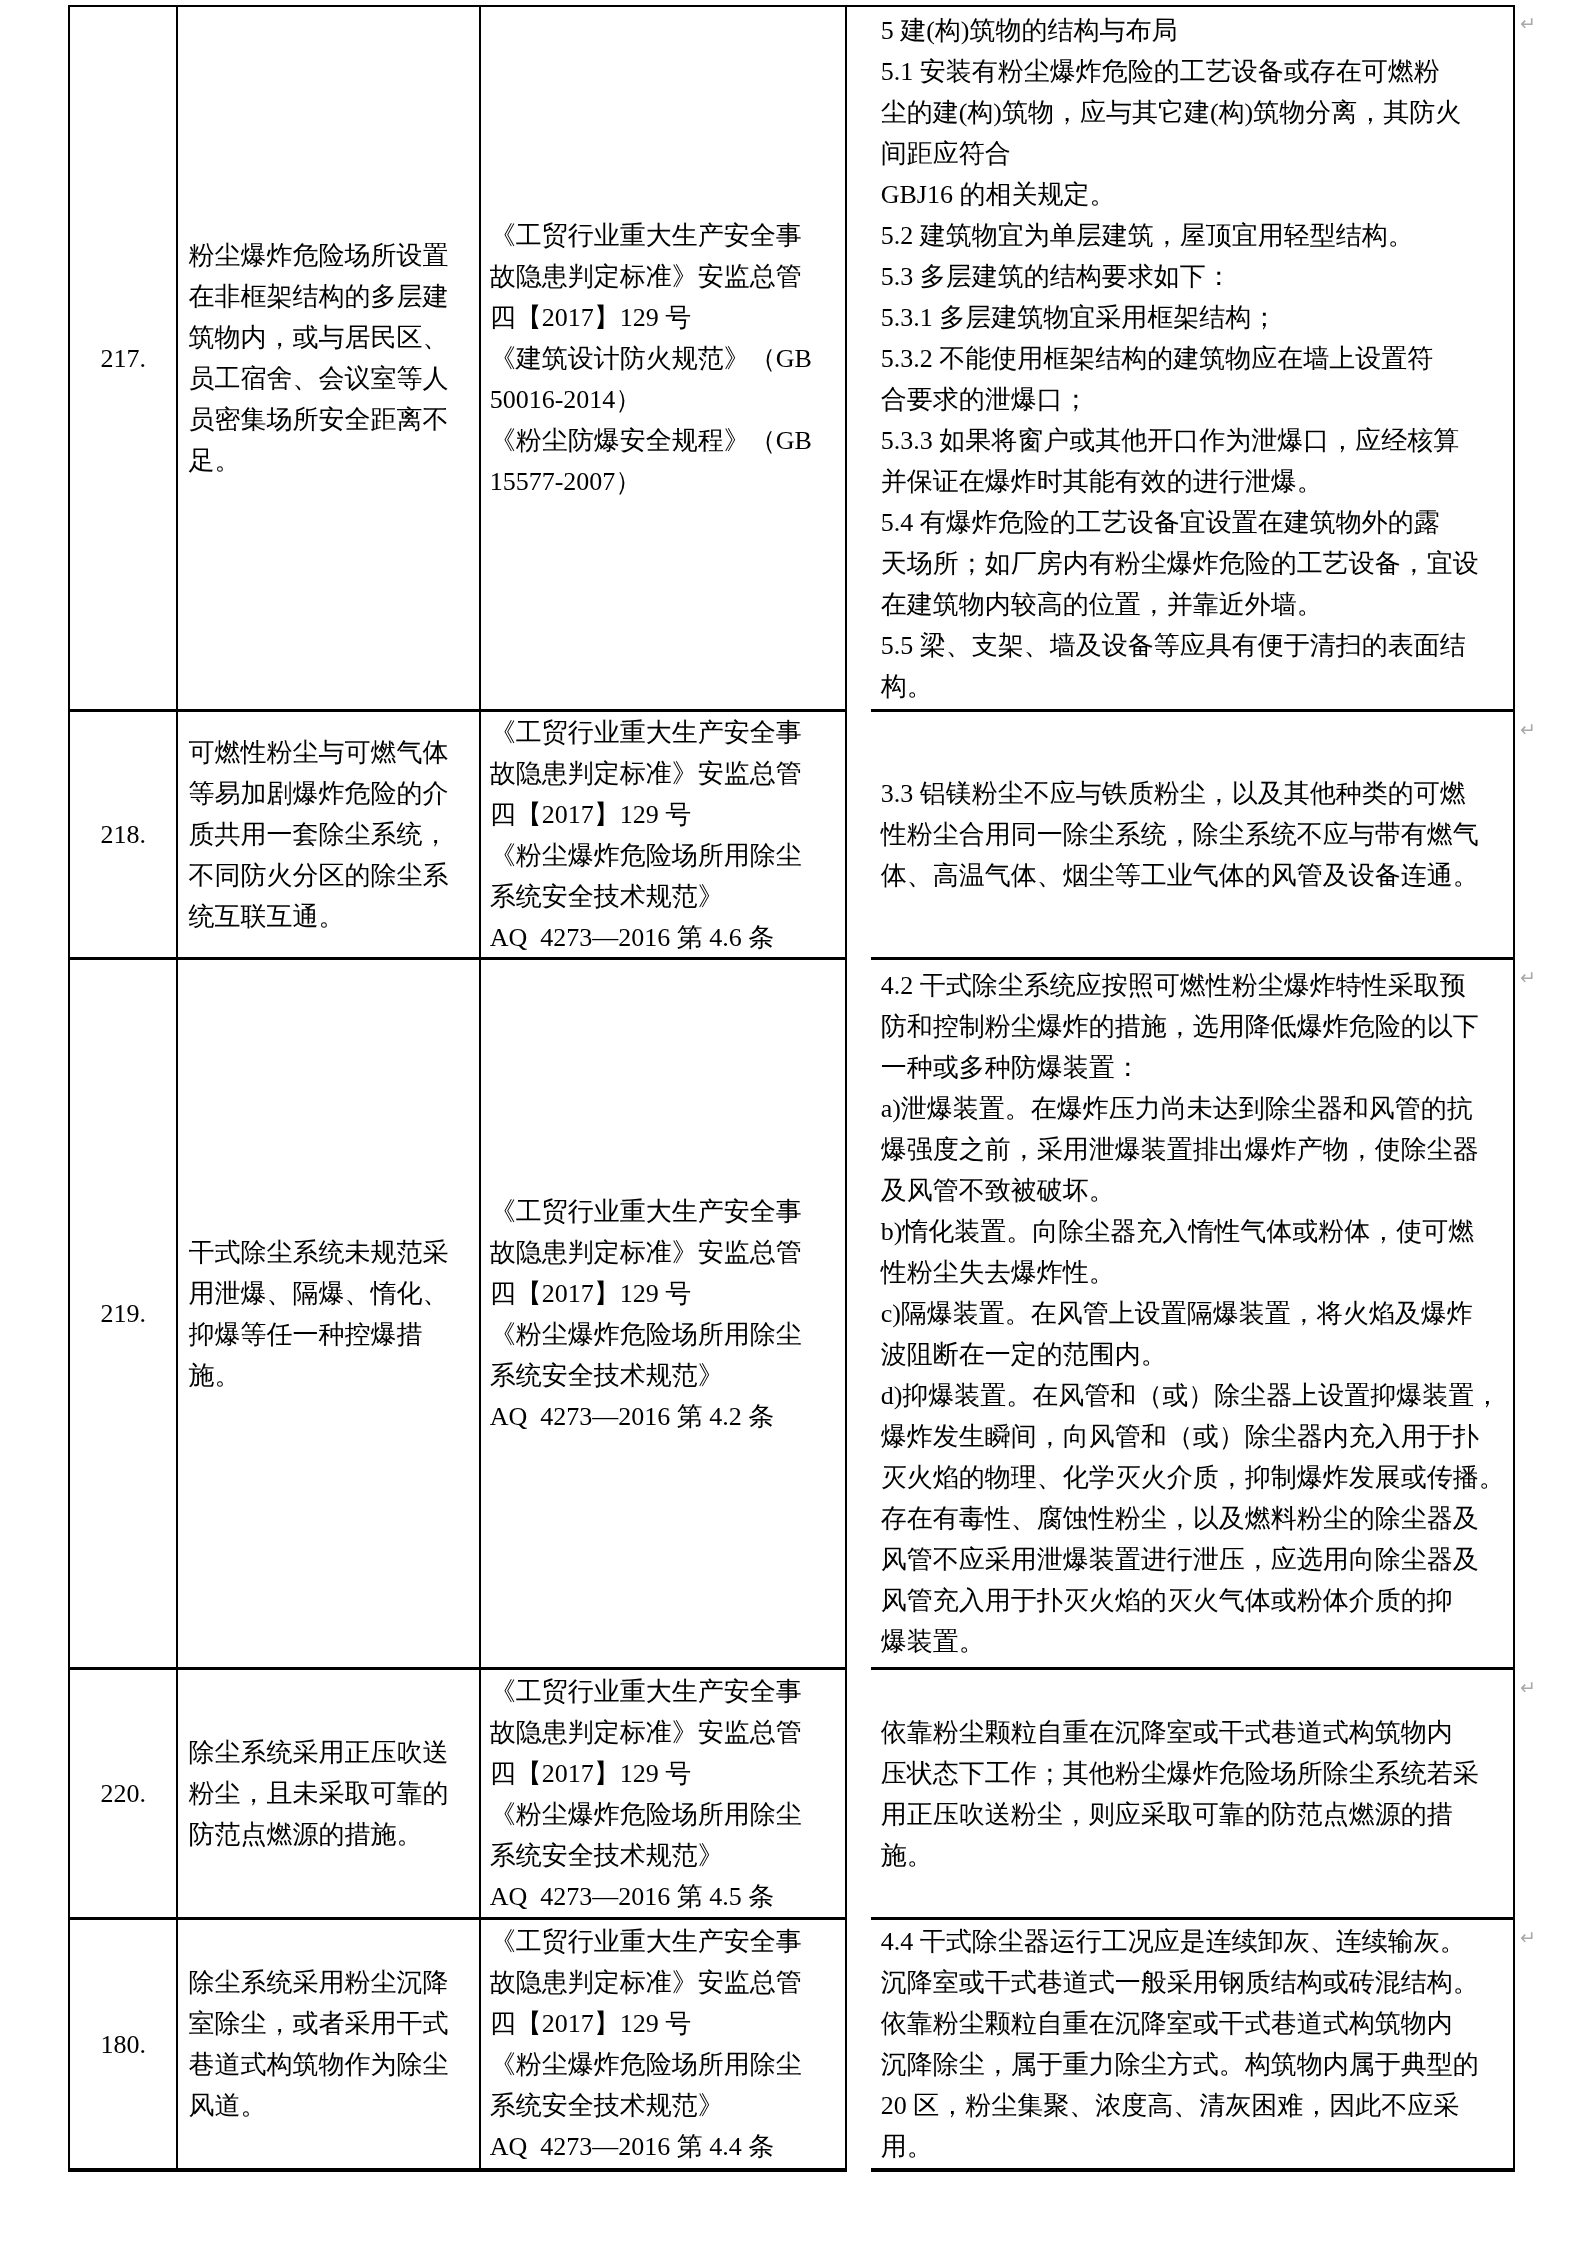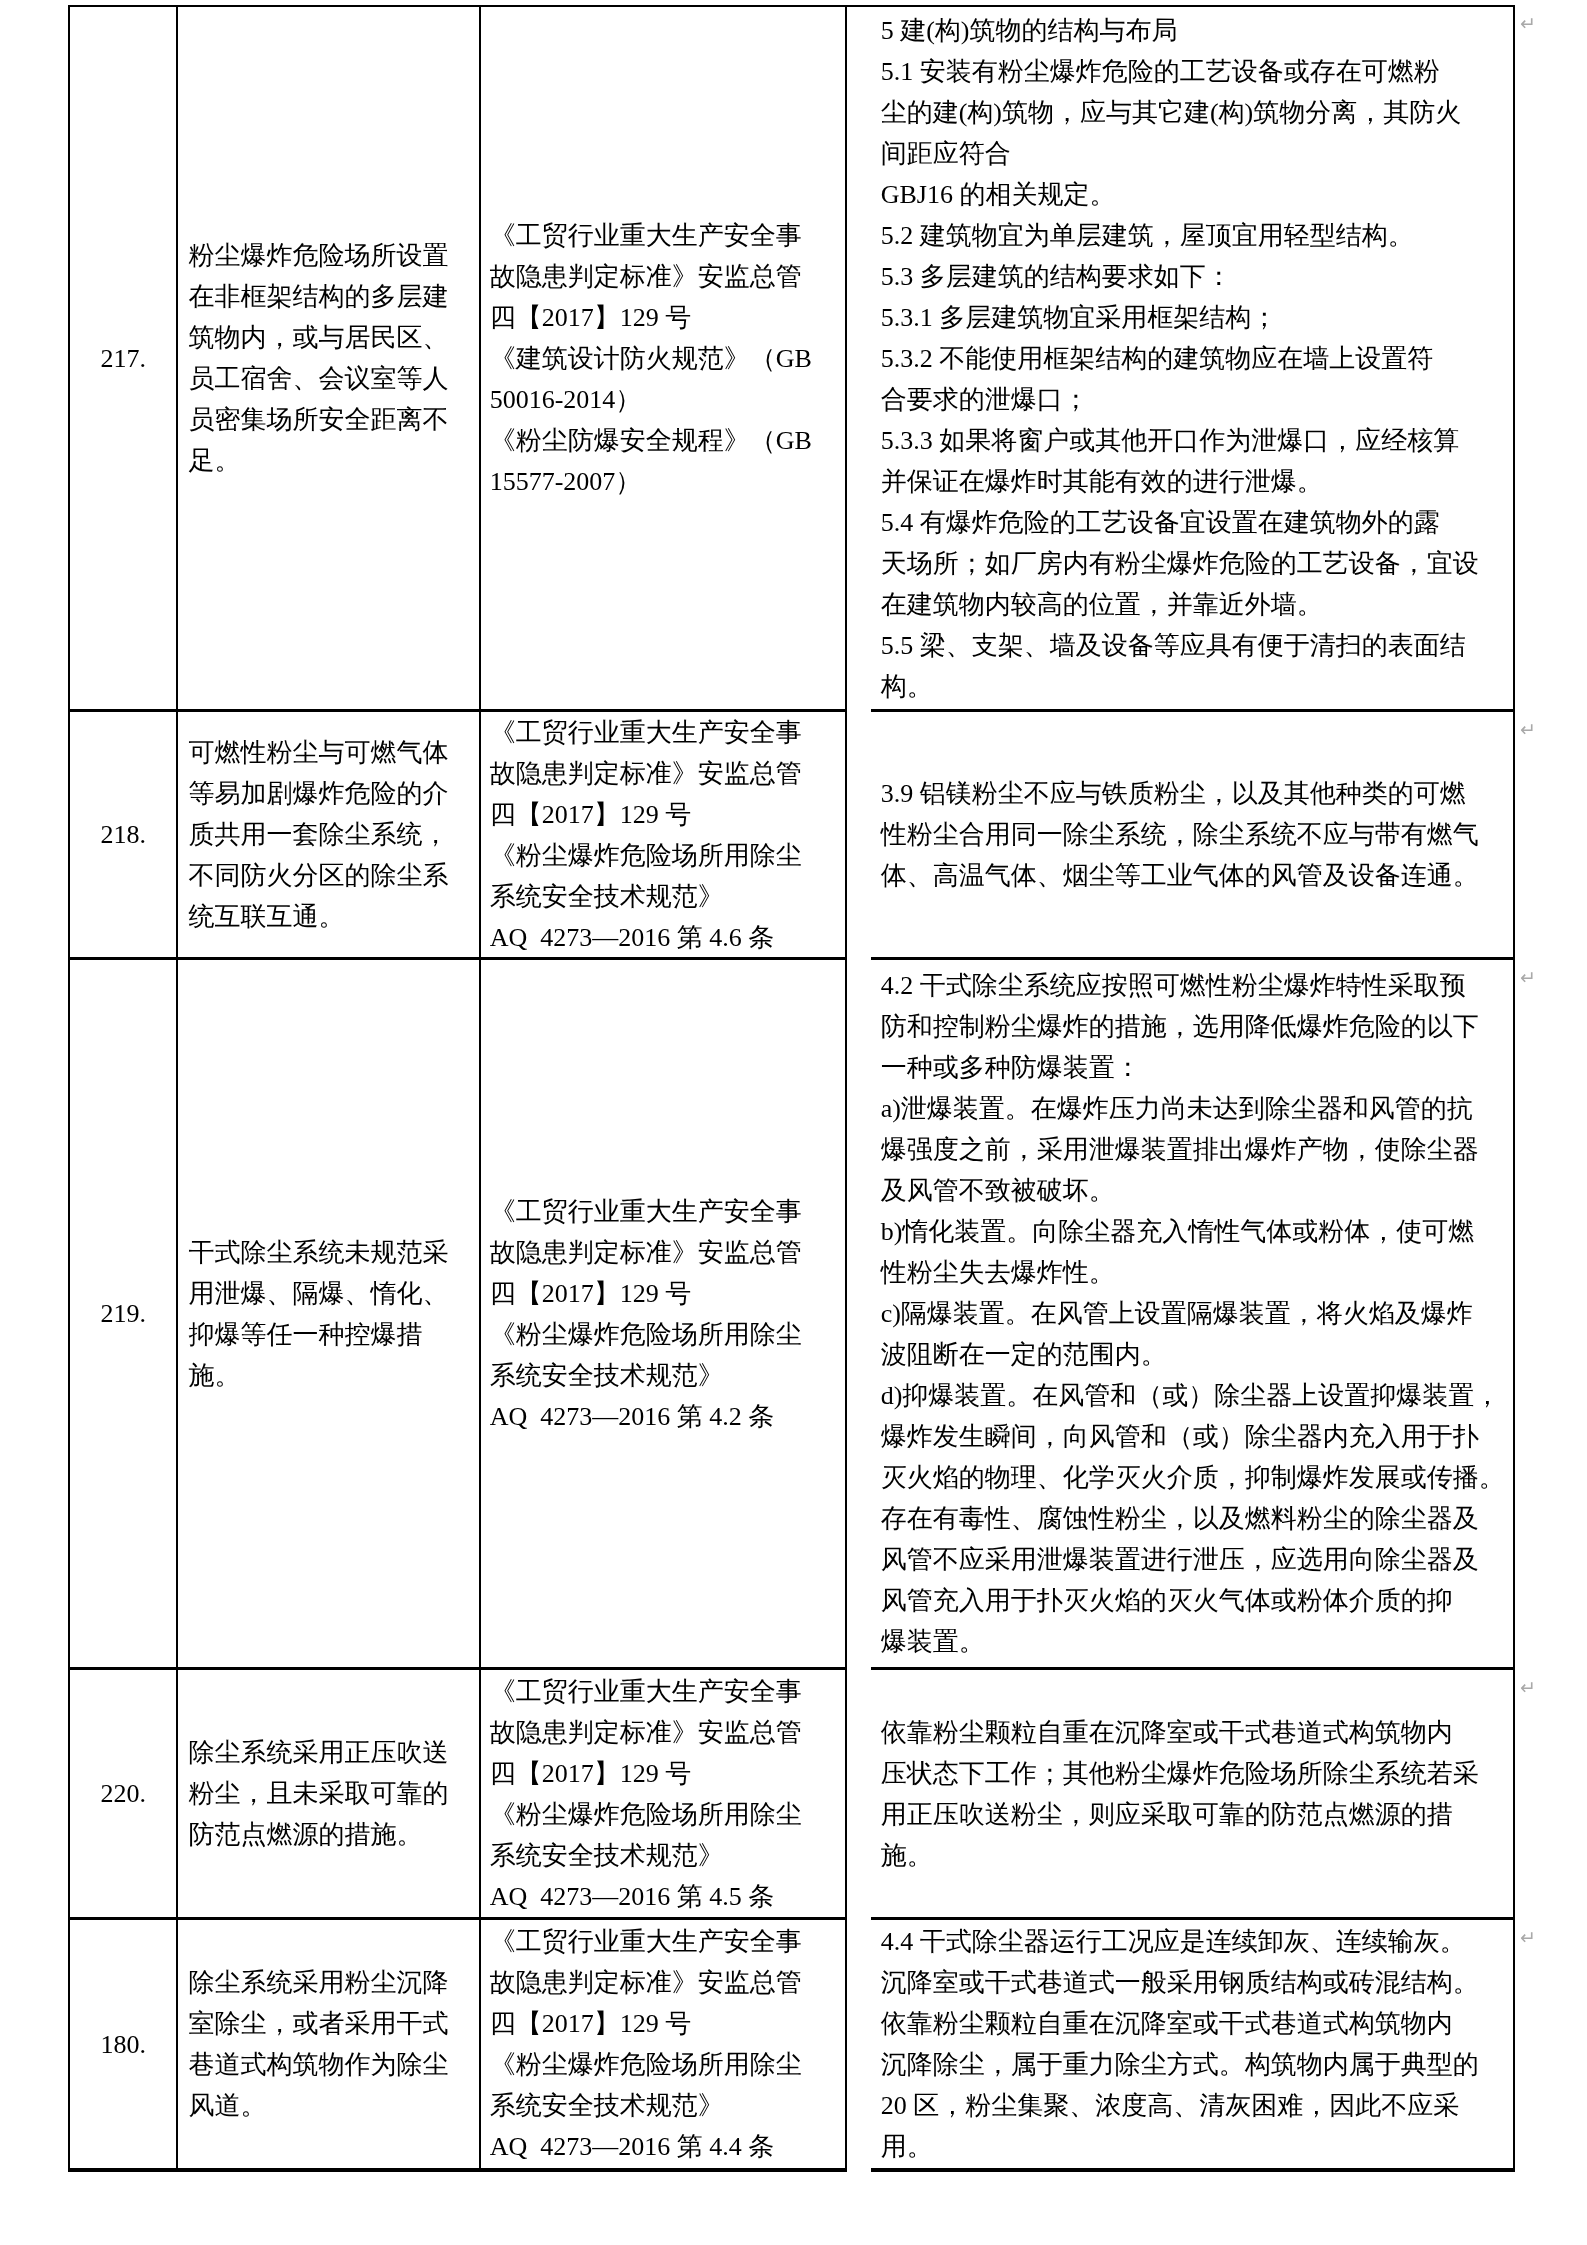--- a/index.html
+++ b/index.html
@@ -115,21 +115,21 @@
 等易加剧爆炸危险的介
 质共用一套除尘系统，
 不同防火分区的除尘系
 统互联互通。</div>
       <div class="cell c3">《工贸行业重大生产安全事
 故隐患判定标准》安监总管
 四【2017】129 号
 《粉尘爆炸危险场所用除尘
 系统安全技术规范》
 AQ  4273—2016 第 4.6 条</div>
-      <div class="cell c4">3.9 铝镁粉尘不应与铁质粉尘，以及其他种类的可燃
+      <div class="cell c4">3.3 铝镁粉尘不应与铁质粉尘，以及其他种类的可燃
 性粉尘合用同一除尘系统，除尘系统不应与带有燃气
 体、高温气体、烟尘等工业气体的风管及设备连通。</div>
     </div>
 
     <div class="row r2">
       <div class="cell c1">219.</div>
       <div class="cell c2">干式除尘系统未规范采
 用泄爆、隔爆、惰化、
 抑爆等任一种控爆措
 施。</div>

